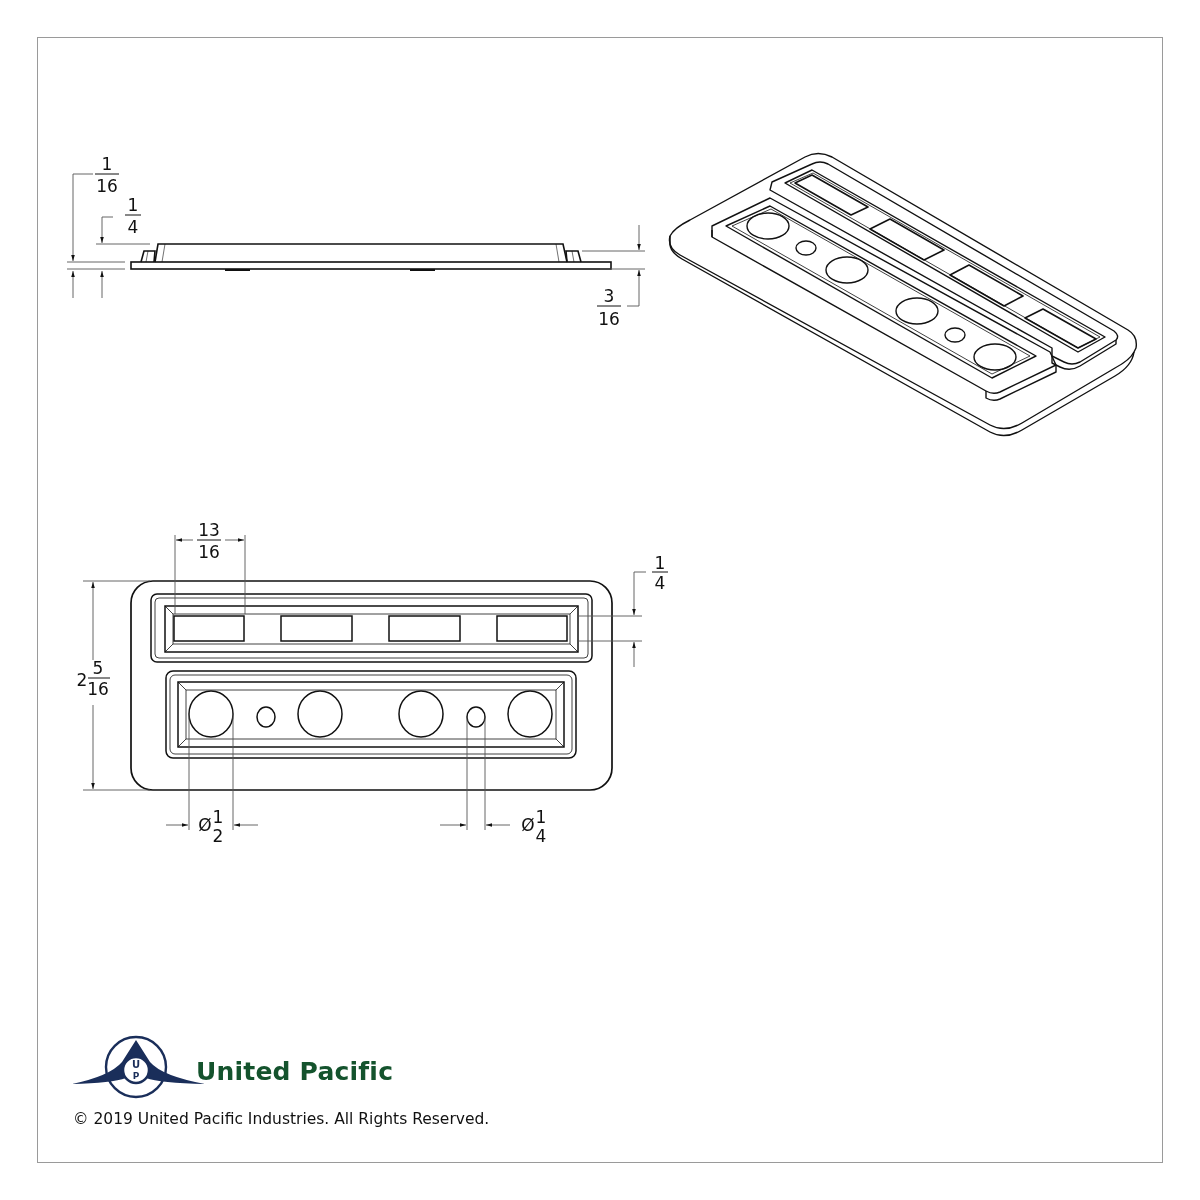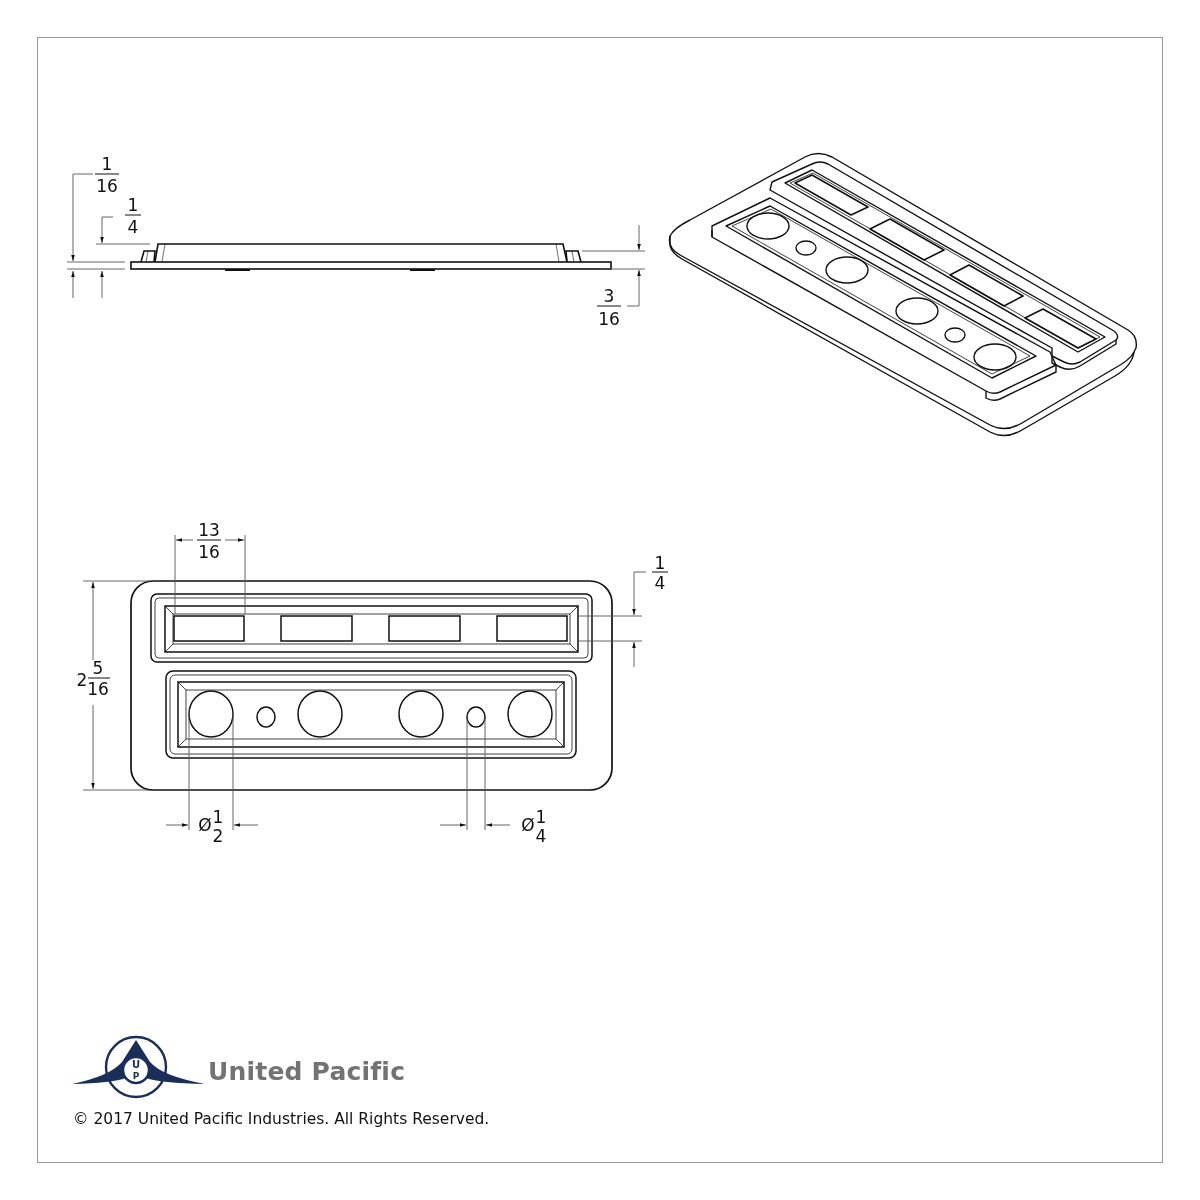--- a/index.html
+++ b/index.html
@@ -1,20 +1,20 @@
 <!DOCTYPE html>
 <html><head>
 <meta charset="utf-8">
 <style>
   html, body { margin: 0; padding: 0; background: #ffffff; }
   body { width: 1200px; height: 1200px; position: relative; overflow: hidden; font-family: "DejaVu Sans", sans-serif; }
   .frame { position: absolute; left: 37px; top: 37px; width: 1126px; height: 1126px; border: 1px solid #9a9a9a; box-sizing: border-box; }
   svg.drawing { position: absolute; left: 0; top: 0; }
   .dim text, text.dim { font-family: "DejaVu Sans", sans-serif; font-size: 17px; fill: #111; }
-  .brand-name { position: absolute; left: 208px; top: 1057px; font-family: "DejaVu Sans", sans-serif; font-weight: bold; font-size: 25px; color: #737373; letter-spacing: 0.2px; }
+  .brand-name { position: absolute; left: 196px; top: 1057px; font-family: "DejaVu Sans", sans-serif; font-weight: bold; font-size: 25px; color: #14532d; letter-spacing: 0.2px; }
   .copyright { position: absolute; left: 73px; top: 1110px; font-family: "DejaVu Sans", sans-serif; font-size: 15.5px; color: #111; }
 </style>
 </head>
 <body>
 
 <div class="frame"></div>
 
 <svg class="drawing" width="1200" height="1200" viewBox="0 0 1200 1200">
   <defs>
     <marker id="arr" viewBox="0 0 10 10" refX="10" refY="5" markerWidth="7" markerHeight="7" orient="auto-start-reverse">
@@ -198,13 +198,13 @@
   <g>
     <circle cx="136" cy="1067" r="30" fill="none" stroke="#1a2e5a" stroke-width="2.4"></circle>
     <path d="M72,1084 Q110,1076 122,1062 L136,1040 L150,1062 Q162,1076 205,1084 Q160,1083 146,1078 L136,1076 L126,1078 Q112,1083 72,1084 Z" fill="#1a2e5a"></path>
     <circle cx="136" cy="1070" r="13" fill="#ffffff" stroke="#1a2e5a" stroke-width="2.5"></circle>
     <text x="136" y="1068" text-anchor="middle" font-family="DejaVu Sans, sans-serif" font-weight="bold" font-size="10" fill="#1a2e5a">U</text>
     <text x="136" y="1079" text-anchor="middle" font-family="DejaVu Sans, sans-serif" font-weight="bold" font-size="9" fill="#1a2e5a">P</text>
   </g>
 </svg>
 
 <div class="brand-name">United Pacific</div>
-<div class="copyright">© 2017 United Pacific Industries. All Rights Reserved.</div>
+<div class="copyright">© 2019 United Pacific Industries. All Rights Reserved.</div>
 
 </body></html>

